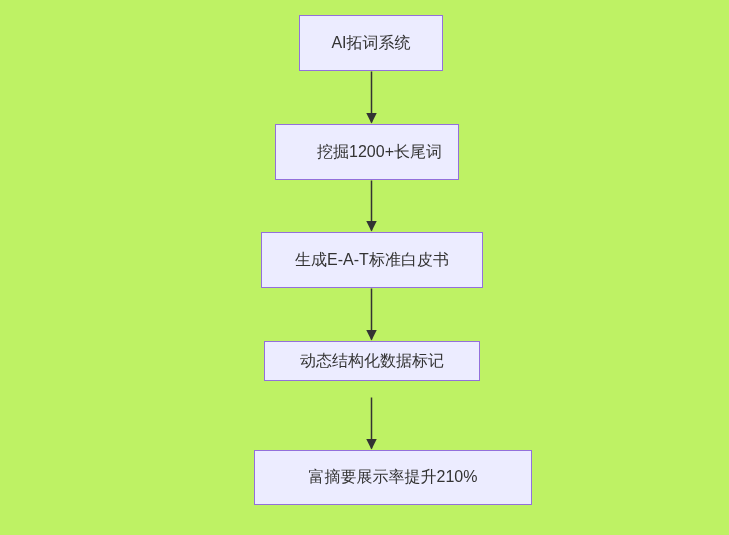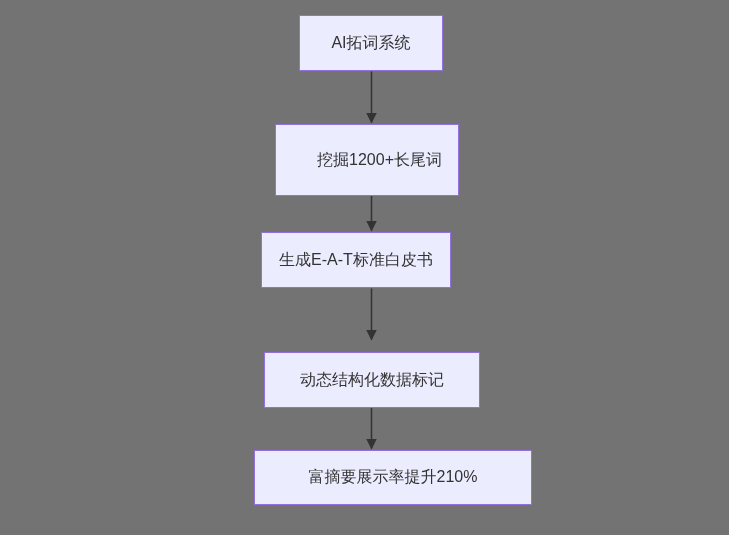--- a/index.html
+++ b/index.html
@@ -5,40 +5,40 @@
   html, body {
     margin: 0;
     padding: 0;
     background: #fafafa;
     font-family: "Liberation Sans", "DejaVu Sans", sans-serif;
   }
   .canvas {
     position: relative;
     width: 729px;
     height: 535px;
-    background: #737373;
+    background: #bef264;
     overflow: hidden;
   }
   .flow-node {
     position: absolute;
     box-sizing: border-box;
     background: #ECECFF;
     border: 1.3px solid #9370DB;
     color: #333333;
     font-size: 16px;
     display: flex;
     align-items: center;
     justify-content: center;
     text-align: center;
     white-space: nowrap;
   }
   .node-1 { left: 299px; top: 15px;  width: 144px; height: 56px; }
-  .node-2 { left: 275px; top: 124px; width: 184px; height: 72px; padding-left: 25px; }
-  .node-3 { left: 261px; top: 232px; width: 190px; height: 56px; }
-  .node-4 { left: 264px; top: 341px; width: 216px; height: 56px; margin-top: 11px; }
+  .node-2 { left: 275px; top: 124px; width: 184px; height: 56px; padding-left: 25px; }
+  .node-3 { left: 261px; top: 232px; width: 222px; height: 56px; }
+  .node-4 { left: 264px; top: 341px; width: 216px; height: 40px; }
   .node-5 { left: 254px; top: 450px; width: 278px; height: 55px; }
   .connector-layer {
     position: absolute;
     left: 0;
     top: 0;
     width: 729px;
     height: 535px;
     pointer-events: none;
   }
   .edge {

